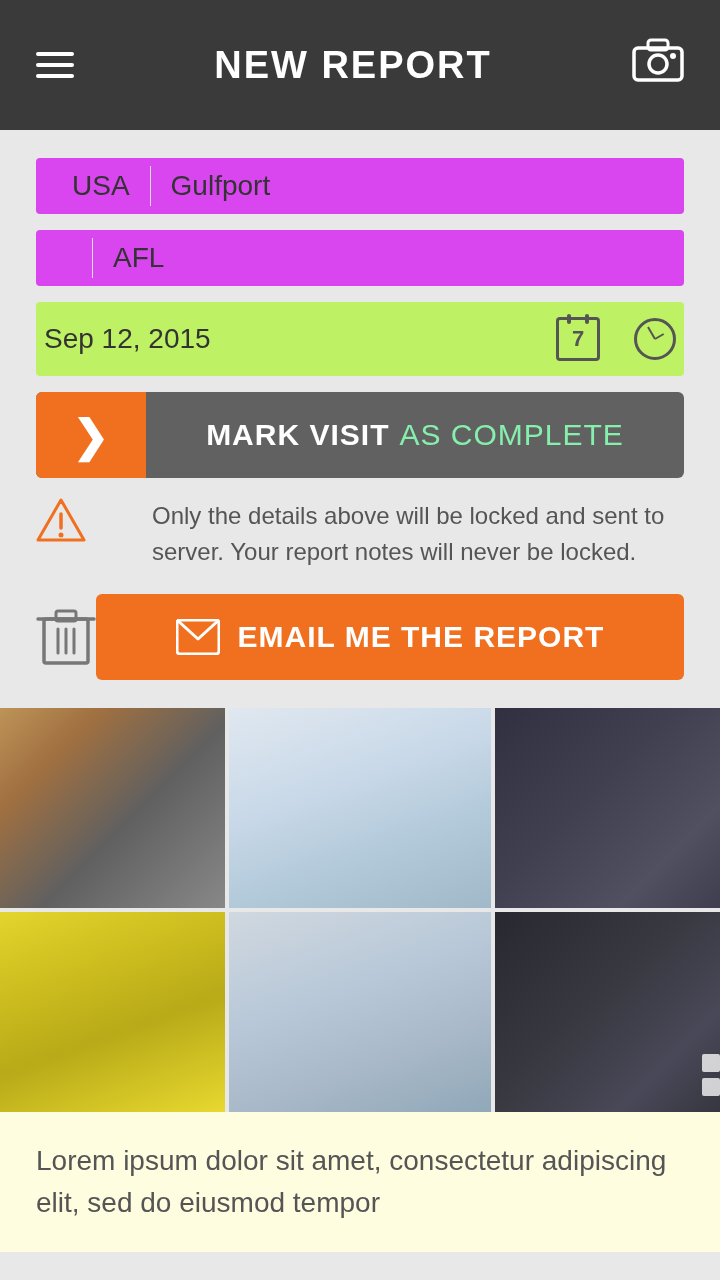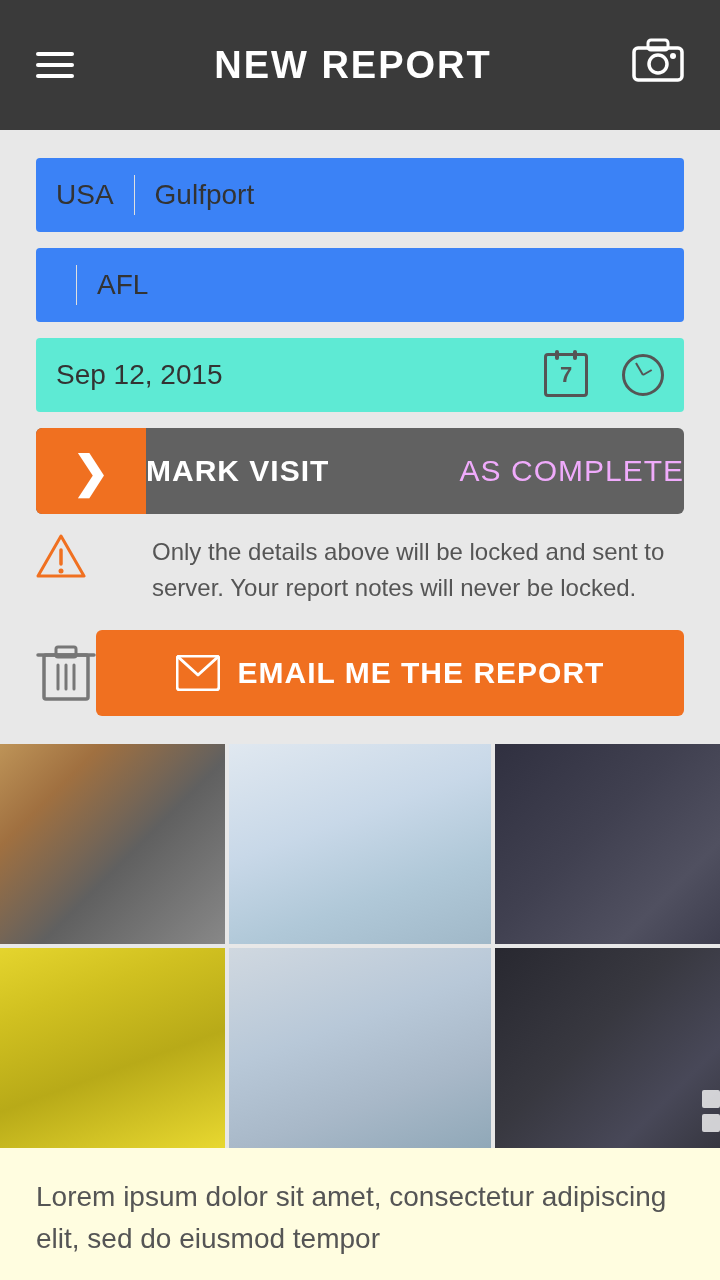--- a/index.html
+++ b/index.html
@@ -47,49 +47,49 @@
     }
 
     
     .content {
       padding: 28px 36px 0 36px;
       background: #e8e8e8;
     }
 
     
     .field-row {
-      background: #3b82f6;
+      background: #d946ef;
       border-radius: 4px;
       display: flex;
       align-items: center;
-      height: 74px;
+      height: 56px;
       margin-bottom: 16px;
-      padding: 0 20px;
+      padding: 0 36px;
     }
     .field-value {
       font-size: 28px;
       color: #333;
       font-weight: 400;
     }
     .field-divider {
       width: 1px;
       height: 40px;
       background: #e0e0e0;
       margin: 0 20px;
     }
 
     
     .datetime-row {
-      background: #5eead4;
+      background: #bef264;
       border-radius: 4px;
       display: flex;
       align-items: center;
       height: 74px;
       margin-bottom: 16px;
-      padding: 0 20px;
+      padding: 0 8px;
     }
     .date-text {
       font-size: 28px;
       color: #333;
     }
     .calendar-icon {
       margin-left: auto;
       display: flex;
       align-items: center;
       gap: 14px;
@@ -187,31 +187,31 @@
     }
     .mark-visit-arrow-symbol {
       color: #fff;
       font-size: 44px;
       font-weight: bold;
     }
     .mark-visit-text-container {
       flex: 1;
       display: flex;
       align-items: center;
-      justify-content: space-between;
+      justify-content: center;
       gap: 10px;
     }
     .mark-visit-bold {
       color: #fff;
       font-size: 30px;
       font-weight: 900;
       letter-spacing: 1px;
     }
     .mark-visit-light {
-      color: #f0abfc;
+      color: #86efac;
       font-size: 30px;
       font-weight: 400;
       letter-spacing: 1px;
     }
 
     
     .warning-row {
       display: flex;
       align-items: flex-start;
       gap: 18px;

